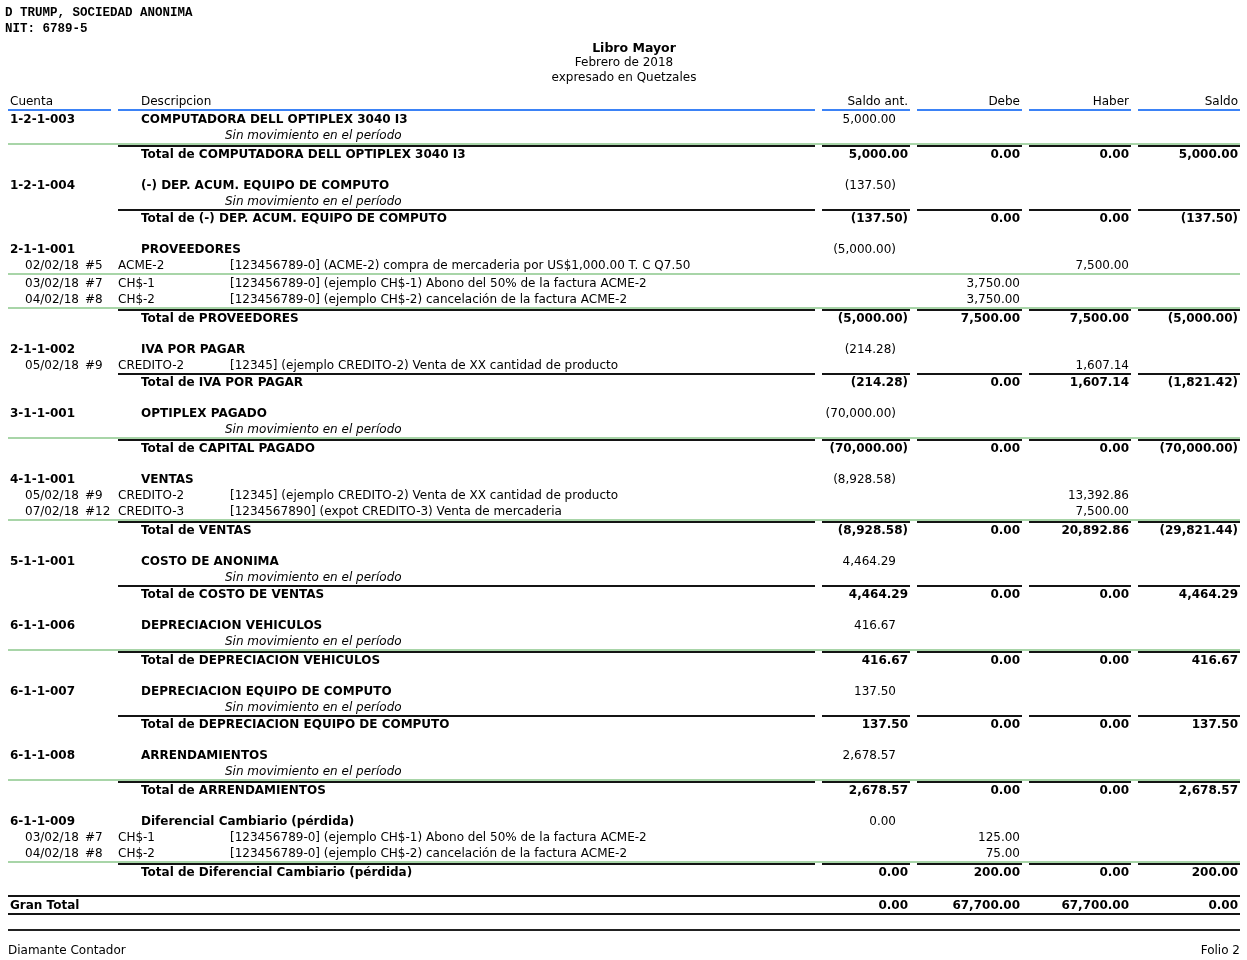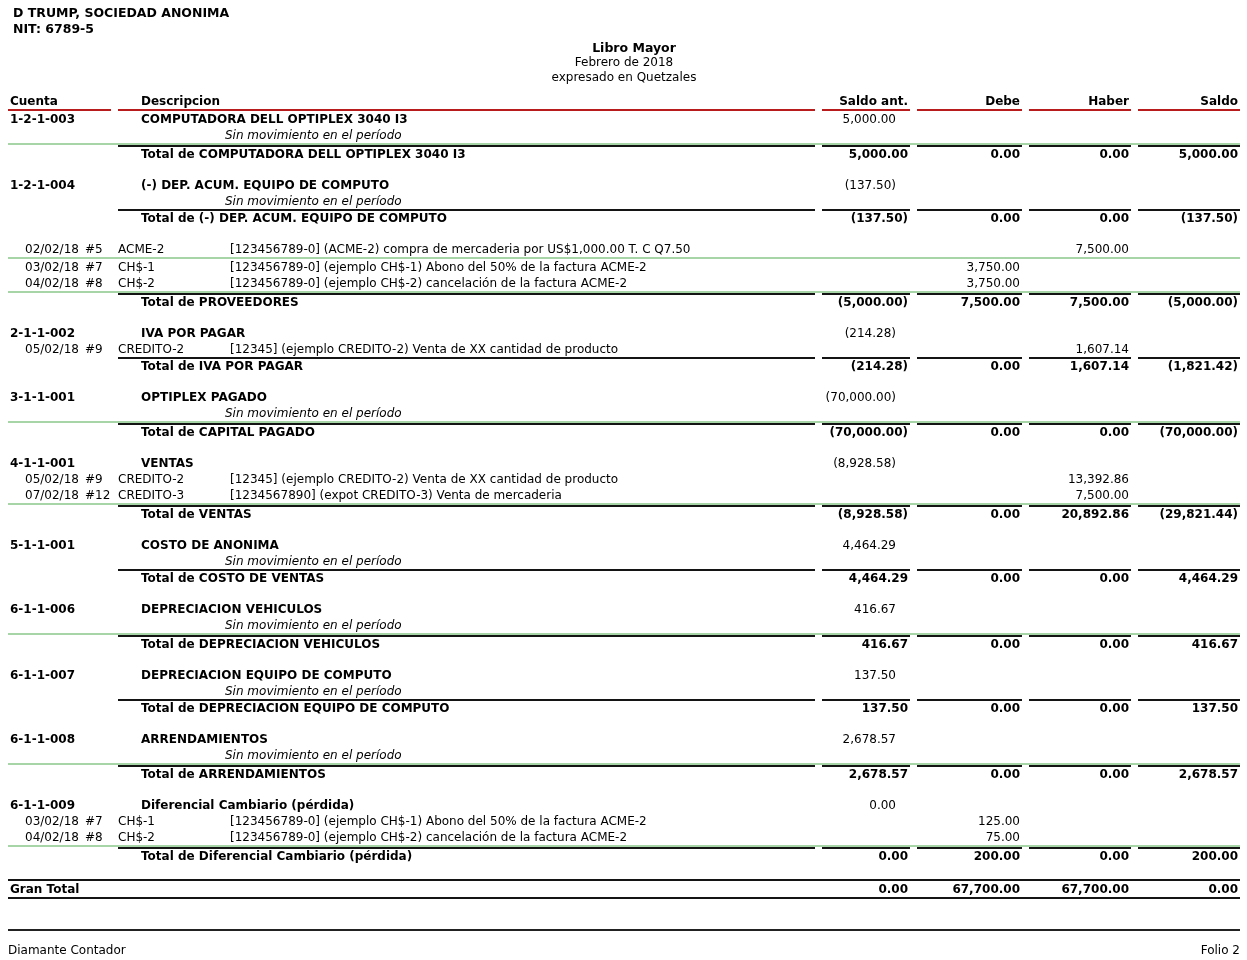--- a/index.html
+++ b/index.html
@@ -1,35 +1,35 @@
 <!DOCTYPE html>
 <html><head>
 <meta charset="utf-8">
 <style>
   * { box-sizing: border-box; }
   html, body { margin: 0; padding: 0; background: #fff; }
   body { font-family: "DejaVu Sans", "Liberation Sans", sans-serif; font-size: 12px; color: #000; }
   .page { position: relative; width: 1247px; height: 960px; overflow: hidden; padding: 5px 0 0 1px; background: #fff; }
 
-  .company-block { padding-left: 12px; }
+  .company-block { padding-left: 4px; font-family: Liberation Mono, monospace; }
   .company-name, .company-nit { font-weight: bold; font-size: 12.5px; line-height: 16px; }
 
   .report-head { text-align: center; margin-top: 3px; line-height: 15px; }
   .report-title { font-weight: bold; font-size: 12.5px; margin-left: 20px; }
 
   table.ledger { border-collapse: separate; border-spacing: 7px 0; table-layout: fixed; width: 1246px; margin-top: 8px; }
   td { padding: 0; vertical-align: bottom; overflow: hidden; white-space: nowrap; height: 16px; line-height: 15px; }
   .b { font-weight: bold; }
   .amt { text-align: right; padding-right: 2px; }
   .ap { padding-right: 14px; }          
   .code { padding-left: 2px; }
   .date { padding-left: 17px; }
   .name, .tlabel, .deschead { padding-left: 23px; }
   .nomov { padding-left: 107px; font-style: italic; }
-  tr.colhead td { font-weight: bold; border-bottom: 2px solid #b91c1c; height: 18px; }
+  tr.colhead td { font-weight: normal; border-bottom: 2px solid #3b82f6; height: 18px; }
   .bt { border-top: 2px solid #141414; }
   td.g { height: 2px; font-size: 0; line-height: 0; }
   td.sp { height: 15px; font-size: 0; }
   td.rule { height: 2px; background: #141414; font-size: 0; line-height: 0; }
 
   .footer { position: absolute; top: 929px; left: 8px; right: 7px; border-top: 2px solid #222;
             display: flex; justify-content: space-between; padding-top: 12px; line-height: 15px; }
 </style>
 </head>
 <body>
@@ -126,20 +126,29 @@
           <td class="tlabel b bt" colspan="2">Total de (-) DEP. ACUM. EQUIPO DE COMPUTO</td>
           <td class="amt b bt">(137.50)</td>
           <td class="amt b bt">0.00</td>
           <td class="amt b bt">0.00</td>
           <td class="amt b bt">(137.50)</td>
         </tr>
         <tr>
           <td class="sp" colspan="8"></td>
         </tr>
         <tr>
+          <td class="code b">2-1-1-001</td>
+          <td></td>
+          <td class="name b" colspan="2">PROVEEDORES</td>
+          <td class="amt ap">(5,000.00)</td>
+          <td class="amt"></td>
+          <td class="amt"></td>
+          <td class="amt"></td>
+        </tr>
+        <tr>
           <td class="date">02/02/18</td>
           <td>#5</td>
           <td>ACME-2</td>
           <td>[123456789-0] (ACME-2) compra de mercaderia por US$1,000.00 T. C Q7.50</td>
           <td class="amt"></td>
           <td class="amt"></td>
           <td class="amt">7,500.00</td>
           <td class="amt"></td>
         </tr>
         <tr>

